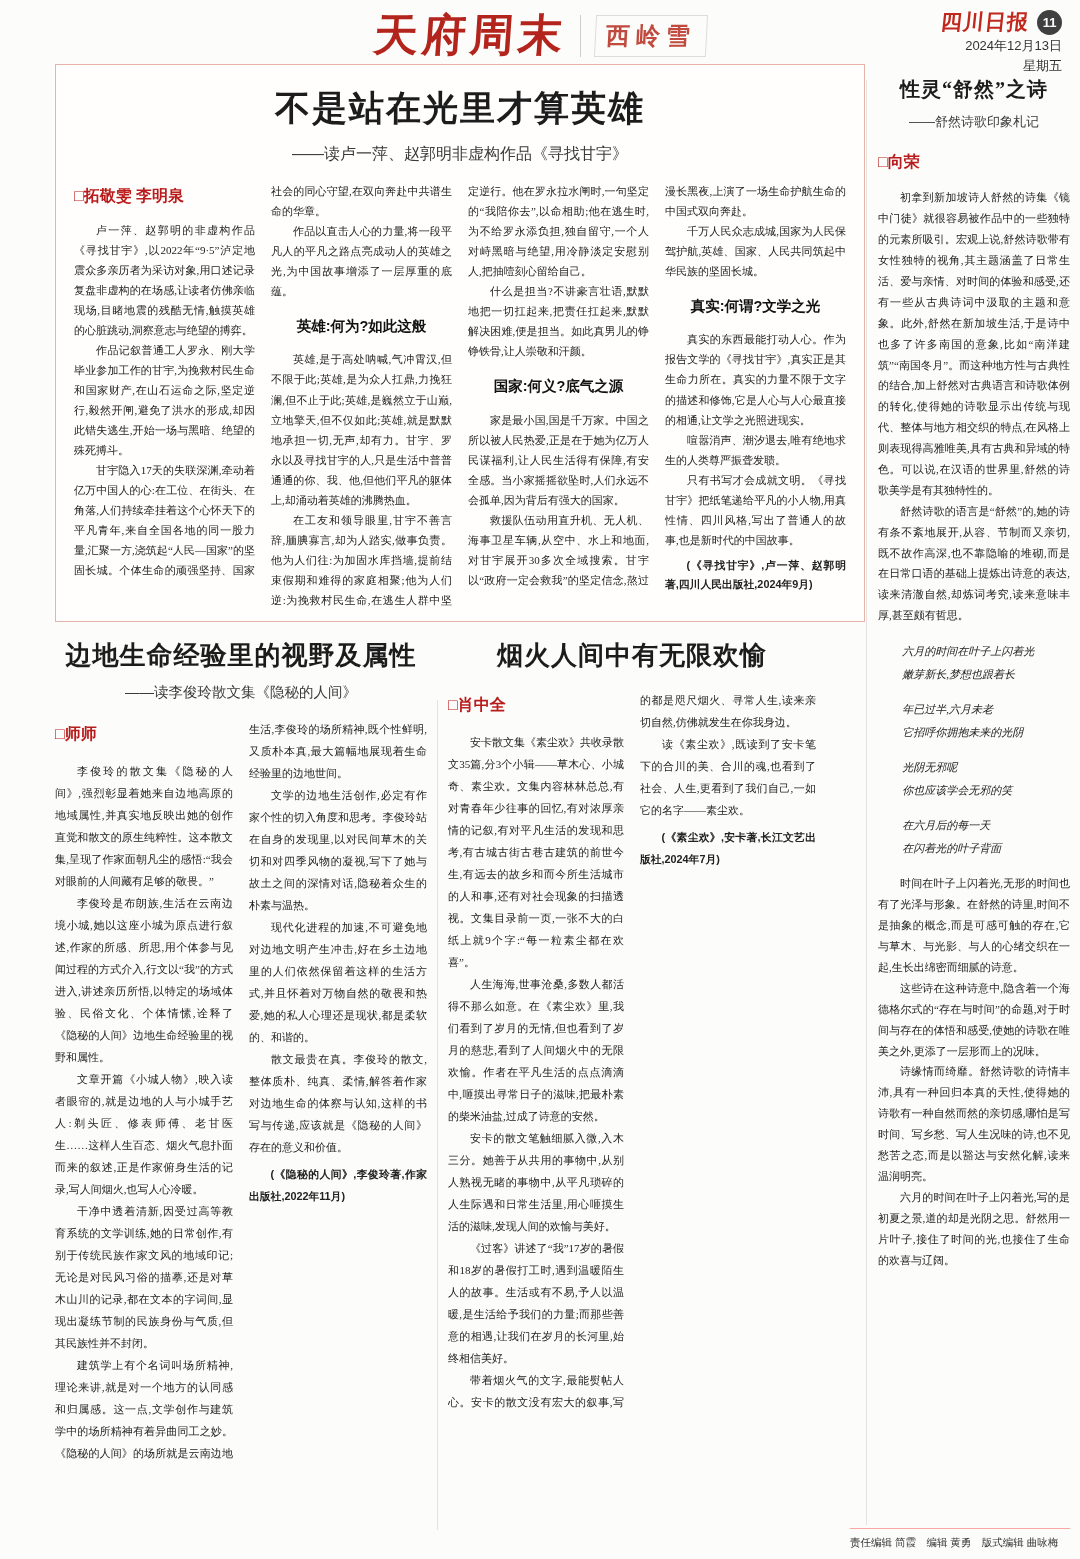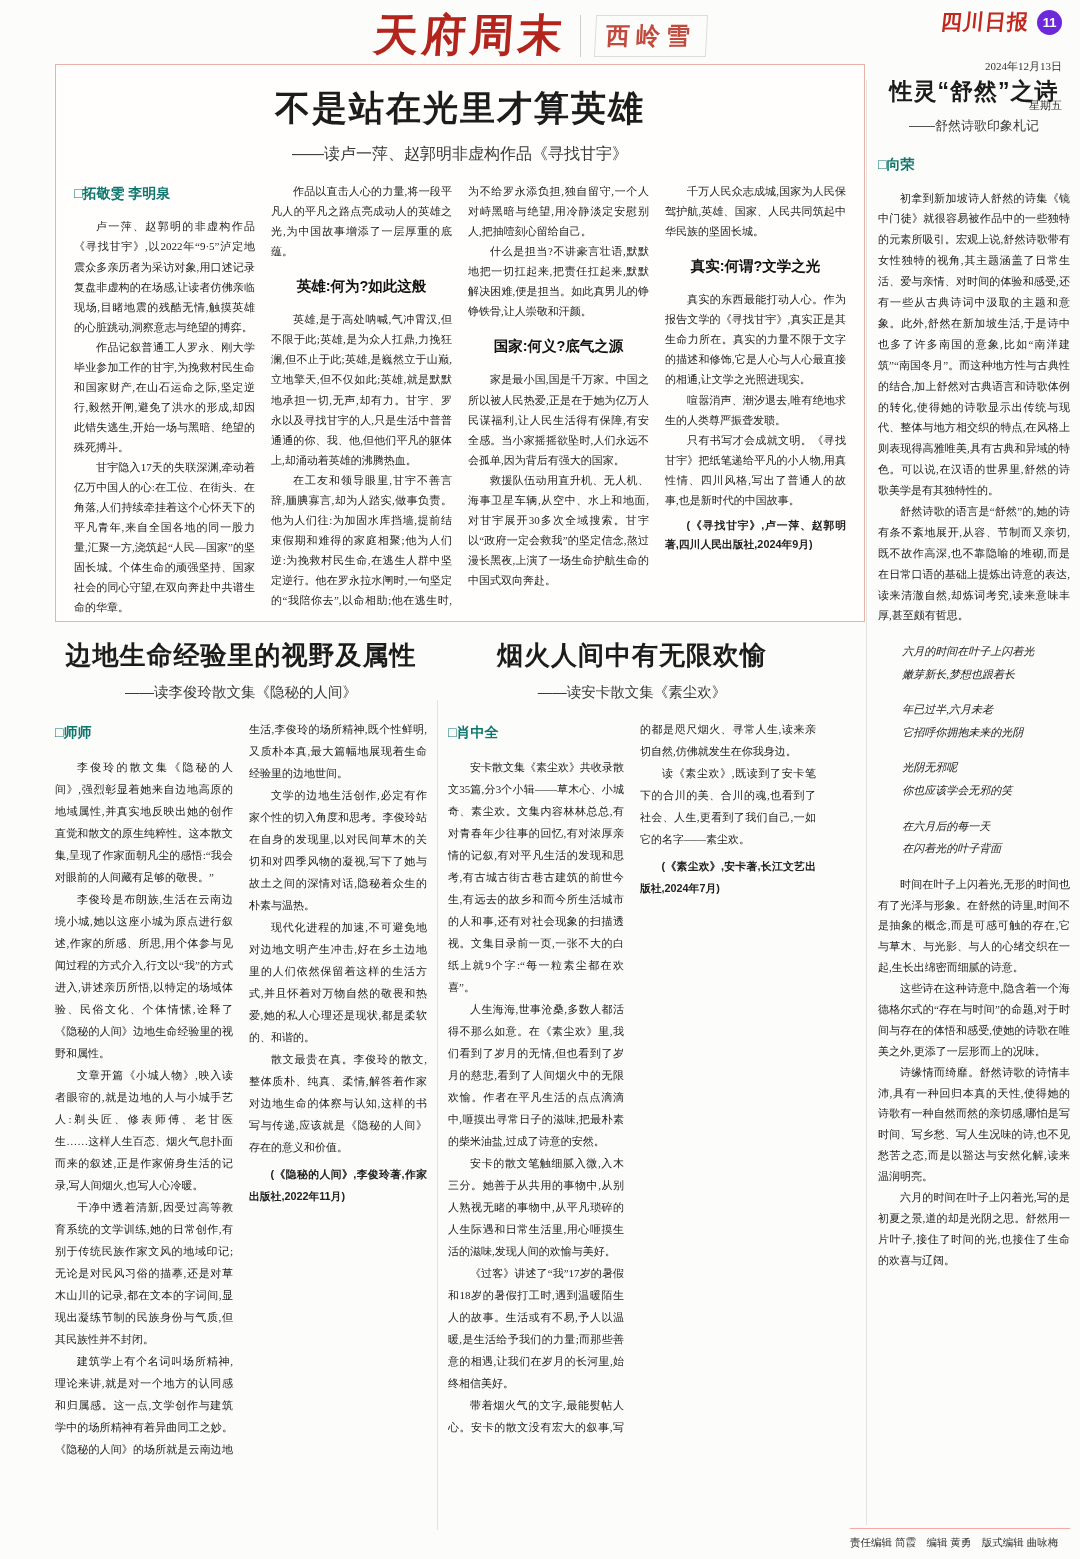--- a/index.html
+++ b/index.html
@@ -8,45 +8,45 @@
   
   .masthead{position:absolute;left:0;top:6px;width:100%;display:flex;justify-content:center;align-items:center;gap:14px;}
   .masthead-title{font-size:44px;font-weight:900;color:#b3251c;letter-spacing:4px;
         font-family:"Liberation Serif",serif;transform:skewX(-4deg);}
   .masthead-sep{width:1px;height:42px;background:#cfcfcf;}
   .masthead-section{font-size:24px;font-weight:700;color:#c04a3e;letter-spacing:6px;
         border:1px solid #ddd;padding:4px 10px;transform:skewX(-3deg);}
   .paper-block{position:absolute;right:18px;top:8px;text-align:right;}
   .paper-row{display:flex;align-items:center;justify-content:flex-end;gap:8px;}
   .paper-name{font-size:21px;font-weight:900;color:#c1271d;transform:skewX(-6deg);letter-spacing:1px;}
-  .page-badge{width:25px;height:25px;border-radius:50%;background:#6d28d9;color:#fff;
+  .page-badge{width:25px;height:25px;border-radius:50%;background:#404040;color:#fff;
         font-family:"Liberation Sans",sans-serif;font-size:13px;font-weight:700;
         display:flex;align-items:center;justify-content:center;}
-  .paper-date,.paper-weekday{font-size:11px;color:#333;line-height:1.5;font-family:Liberation Serif, serif;margin-top:22px;}
+  .paper-date,.paper-weekday{font-size:13px;color:#333;line-height:1.5;font-family:Liberation Sans, sans-serif;}
   
   .art-title{text-align:center;font-family:"Liberation Sans","DejaVu Sans",sans-serif;font-weight:700;color:#1c1c1c;margin:0;}
   .art-sub{text-align:center;color:#3a3a3a;margin:0;font-family:"Liberation Sans",sans-serif;}
-  .byline{font-family:"Liberation Sans",sans-serif;font-weight:700;font-size:14px;margin:0 0 10px 0;color:#0f766e;}
+  .byline{font-family:"Liberation Sans",sans-serif;font-weight:700;font-size:16px;margin:0 0 10px 0;color:#b91c1c;}
   .flow{text-align:justify;}
   .flow p.para{margin:0;text-indent:2em;}
   .flow h4.subhead{font-family:"Liberation Sans",sans-serif;font-size:14.5px;text-align:center;
         margin:12px 0 10px;color:#111;break-inside:avoid;}
   .flow p.cite{margin:6px 0 0;text-indent:2em;font-weight:700;font-family:"Liberation Sans",sans-serif;font-size:10.8px;}
   .poem{margin:14px 0 14px 2.2em;text-align:left;font-style:italic;}
   .poem-line{line-height:2.05;}
   .poem-gap{height:13px;}
   
   .main-art{position:absolute;left:55px;top:64px;width:808px;height:556px;border:1px solid #e5b3aa;background:#fffefd;}
   .main-art .art-title{font-size:35px;letter-spacing:2px;padding-top:20px;}
   .main-art .art-sub{font-size:16px;margin-top:12px;}
   .main-cols{margin:16px 18px 0;height:438px;column-count:4;column-gap:16px;column-fill:auto;
         font-size:11px;line-height:1.82;overflow:hidden;}
   
   .right-art{position:absolute;left:878px;top:76px;width:192px;}
-  .right-art .art-title{font-size:23px;letter-spacing:1px;}
+  .right-art .art-title{font-size:20px;letter-spacing:1px;font-family:Liberation Serif, serif;}
   .right-art .art-sub{font-size:13px;margin-top:10px;}
   .right-body{margin-top:16px;height:1280px;overflow:hidden;font-size:11px;line-height:1.9;}
   
   .bottom-art{position:absolute;top:638px;}
   .left-art{left:55px;width:372px;}
   .mid-art{left:448px;width:368px;}
   .bottom-art .art-title{font-size:26px;letter-spacing:1px;}
   .bottom-art .art-sub{font-size:14.5px;margin-top:10px;}
   .bottom-cols{margin-top:16px;height:758px;column-count:2;column-gap:16px;column-fill:auto;
         font-size:11px;line-height:2.0;overflow:hidden;}
@@ -138,21 +138,20 @@
         <p class="para">建筑学上有个名词叫场所精神,理论来讲,就是对一个地方的认同感和归属感。这一点,文学创作与建筑学中的场所精神有着异曲同工之妙。《隐秘的人间》的场所就是云南边地生活,李俊玲的场所精神,既个性鲜明,又质朴本真,最大篇幅地展现着生命经验里的边地世间。</p>
         <p class="para">文学的边地生活创作,必定有作家个性的切入角度和思考。李俊玲站在自身的发现里,以对民间草木的关切和对四季风物的凝视,写下了她与故土之间的深情对话,隐秘着众生的朴素与温热。</p>
         <p class="para">现代化进程的加速,不可避免地对边地文明产生冲击,好在乡土边地里的人们依然保留着这样的生活方式,并且怀着对万物自然的敬畏和热爱,她的私人心理还是现状,都是柔软的、和谐的。</p>
         <p class="para">散文最贵在真。李俊玲的散文,整体质朴、纯真、柔情,解答着作家对边地生命的体察与认知,这样的书写与传递,应该就是《隐秘的人间》存在的意义和价值。</p>
         <p class="cite">(《隐秘的人间》,李俊玲著,作家出版社,2022年11月)</p>
       </div>
   </div>
 
   <div class="bottom-art mid-art">
     <h2 class="art-title">烟火人间中有无限欢愉</h2>
-    <div class="art-sub">——读安卡散文集《素尘欢》</div>
     <div class="bottom-cols flow">
       <div class="byline">□肖中全</div>
     <p class="para">安卡散文集《素尘欢》共收录散文35篇,分3个小辑——草木心、小城奇、素尘欢。文集内容林林总总,有对青春年少往事的回忆,有对浓厚亲情的记叙,有对平凡生活的发现和思考,有古城古街古巷古建筑的前世今生,有远去的故乡和而今所生活城市的人和事,还有对社会现象的扫描透视。文集目录前一页,一张不大的白纸上就9个字:“每一粒素尘都在欢喜”。</p>
         <p class="para">人生海海,世事沧桑,多数人都活得不那么如意。在《素尘欢》里,我们看到了岁月的无情,但也看到了岁月的慈悲,看到了人间烟火中的无限欢愉。作者在平凡生活的点点滴滴中,咂摸出寻常日子的滋味,把最朴素的柴米油盐,过成了诗意的安然。</p>
         <p class="para">安卡的散文笔触细腻入微,入木三分。她善于从共用的事物中,从别人熟视无睹的事物中,从平凡琐碎的人生际遇和日常生活里,用心咂摸生活的滋味,发现人间的欢愉与美好。</p>
         <p class="para">《过客》讲述了“我”17岁的暑假和18岁的暑假打工时,遇到温暖陌生人的故事。生活或有不易,予人以温暖,是生活给予我们的力量;而那些善意的相遇,让我们在岁月的长河里,始终相信美好。</p>
         <p class="para">带着烟火气的文字,最能熨帖人心。安卡的散文没有宏大的叙事,写的都是咫尺烟火、寻常人生,读来亲切自然,仿佛就发生在你我身边。</p>
         <p class="para">读《素尘欢》,既读到了安卡笔下的合川的美、合川的魂,也看到了社会、人生,更看到了我们自己,一如它的名字——素尘欢。</p>
         <p class="cite">(《素尘欢》,安卡著,长江文艺出版社,2024年7月)</p>
       </div>

